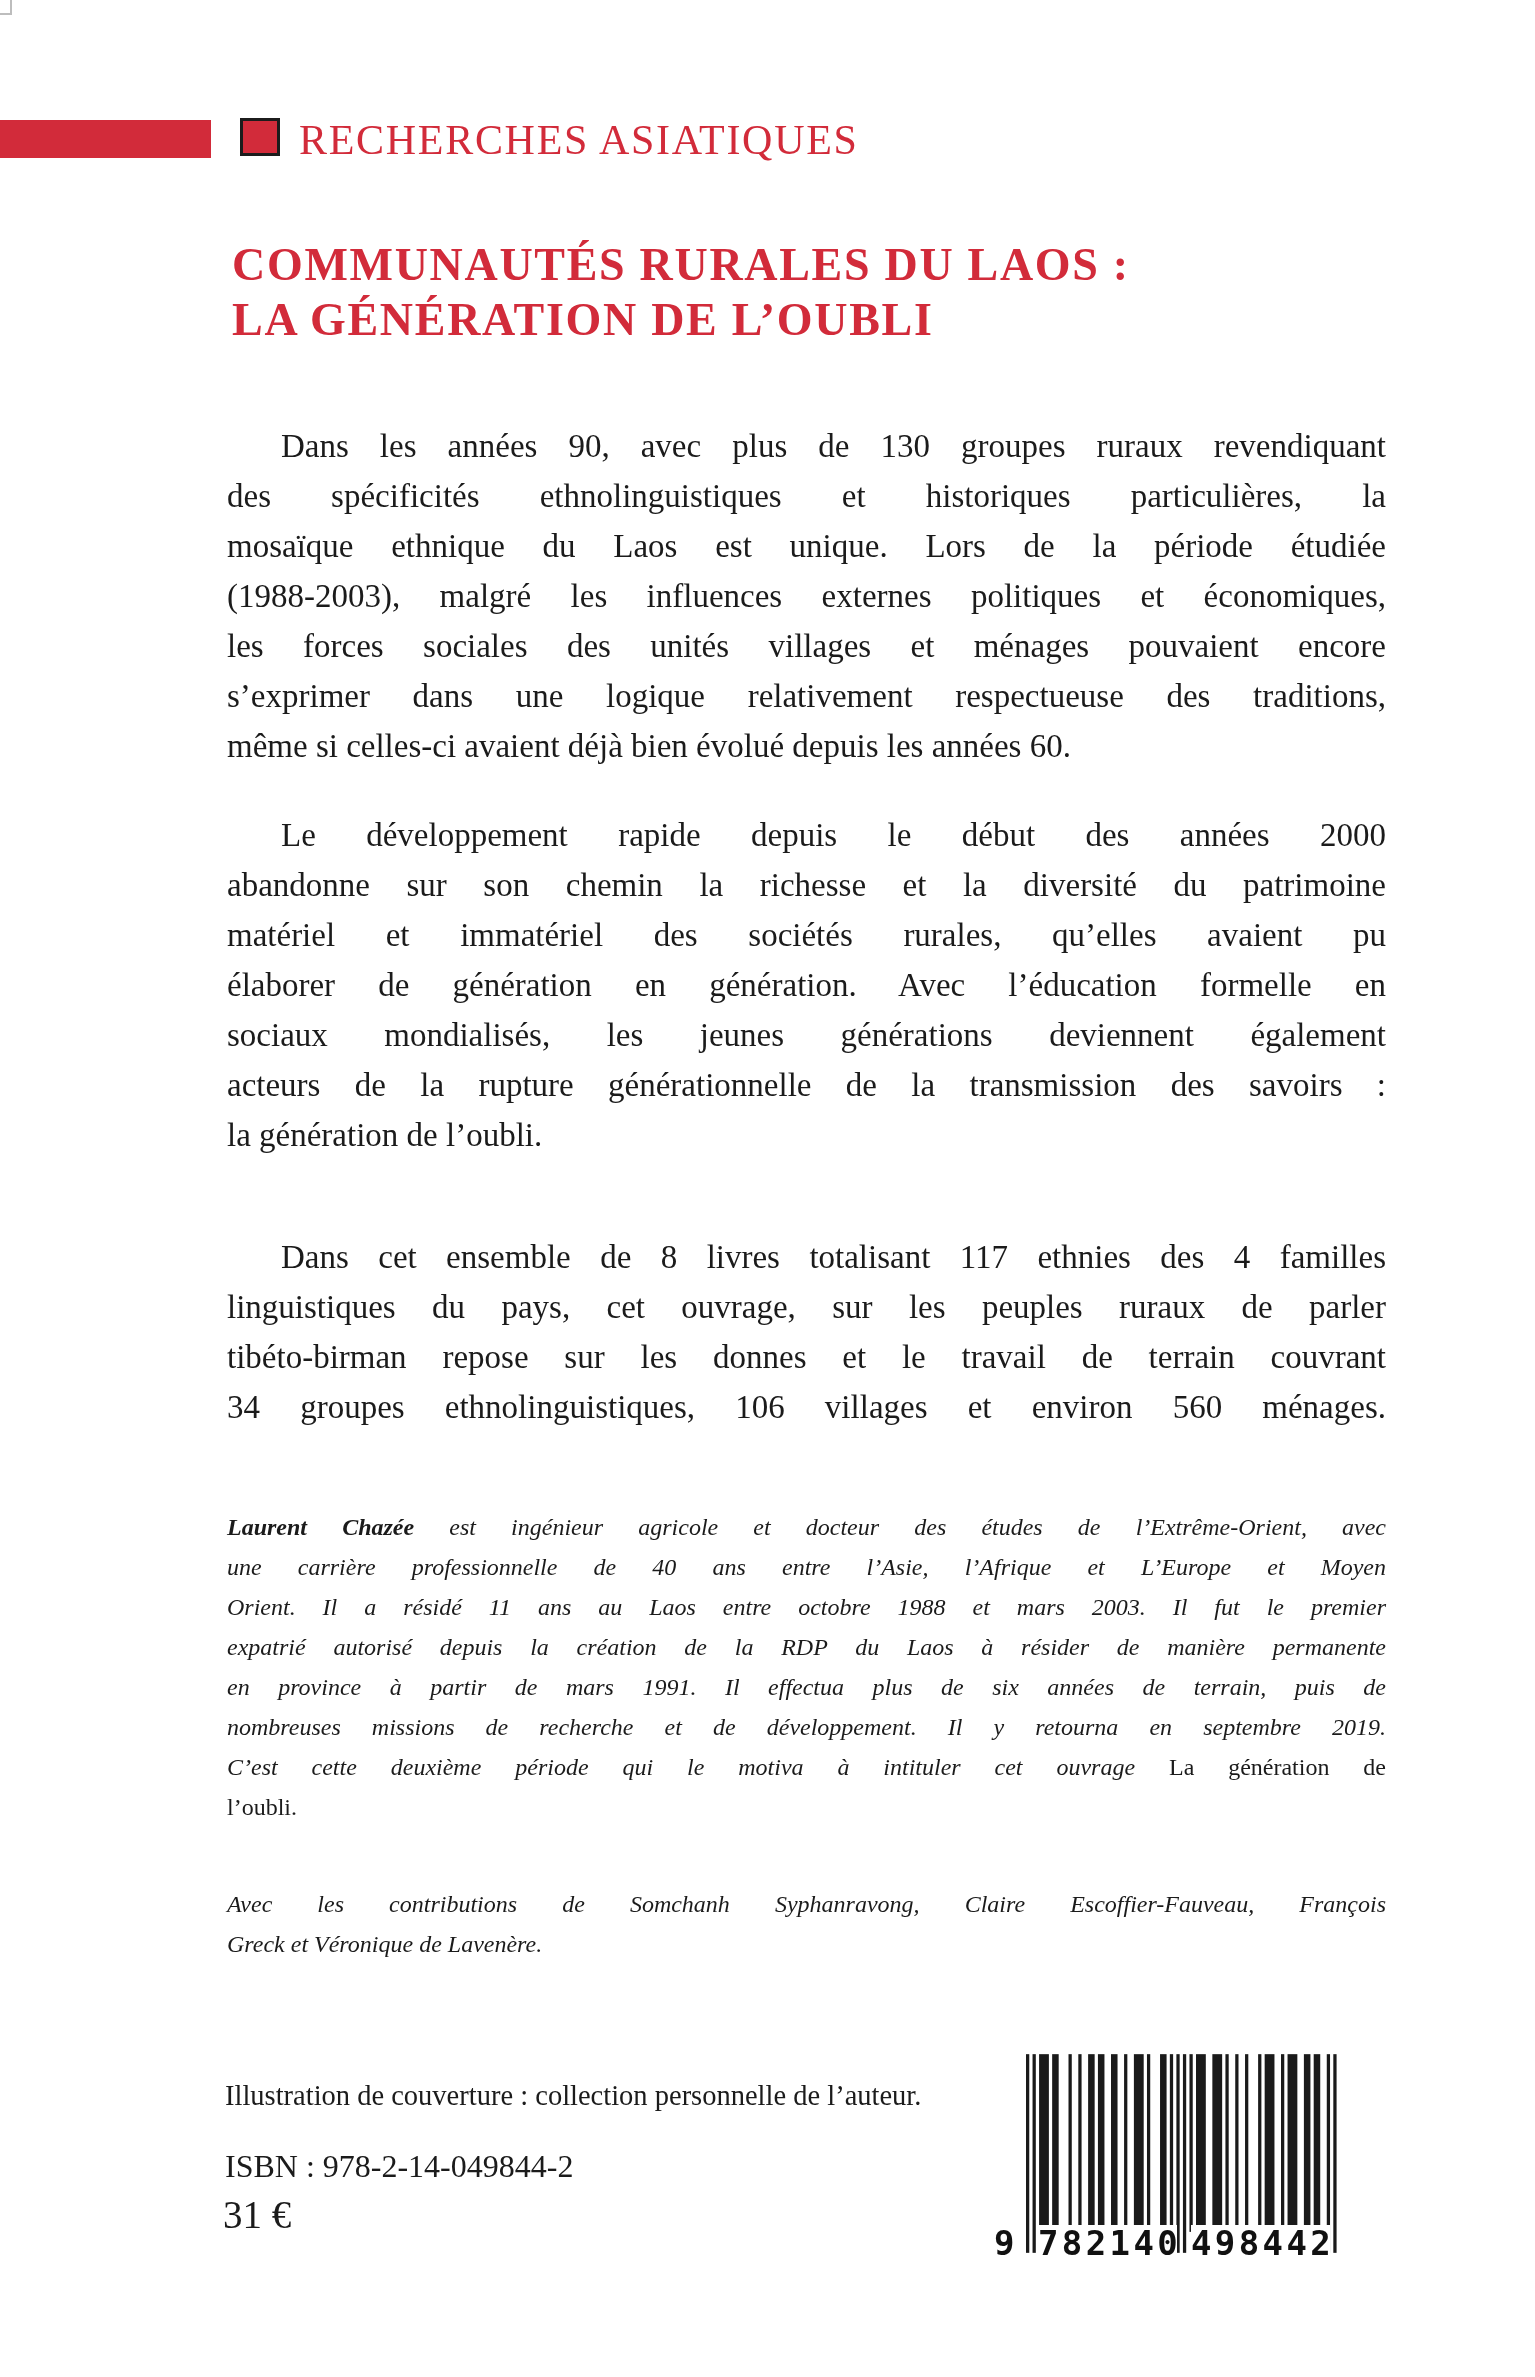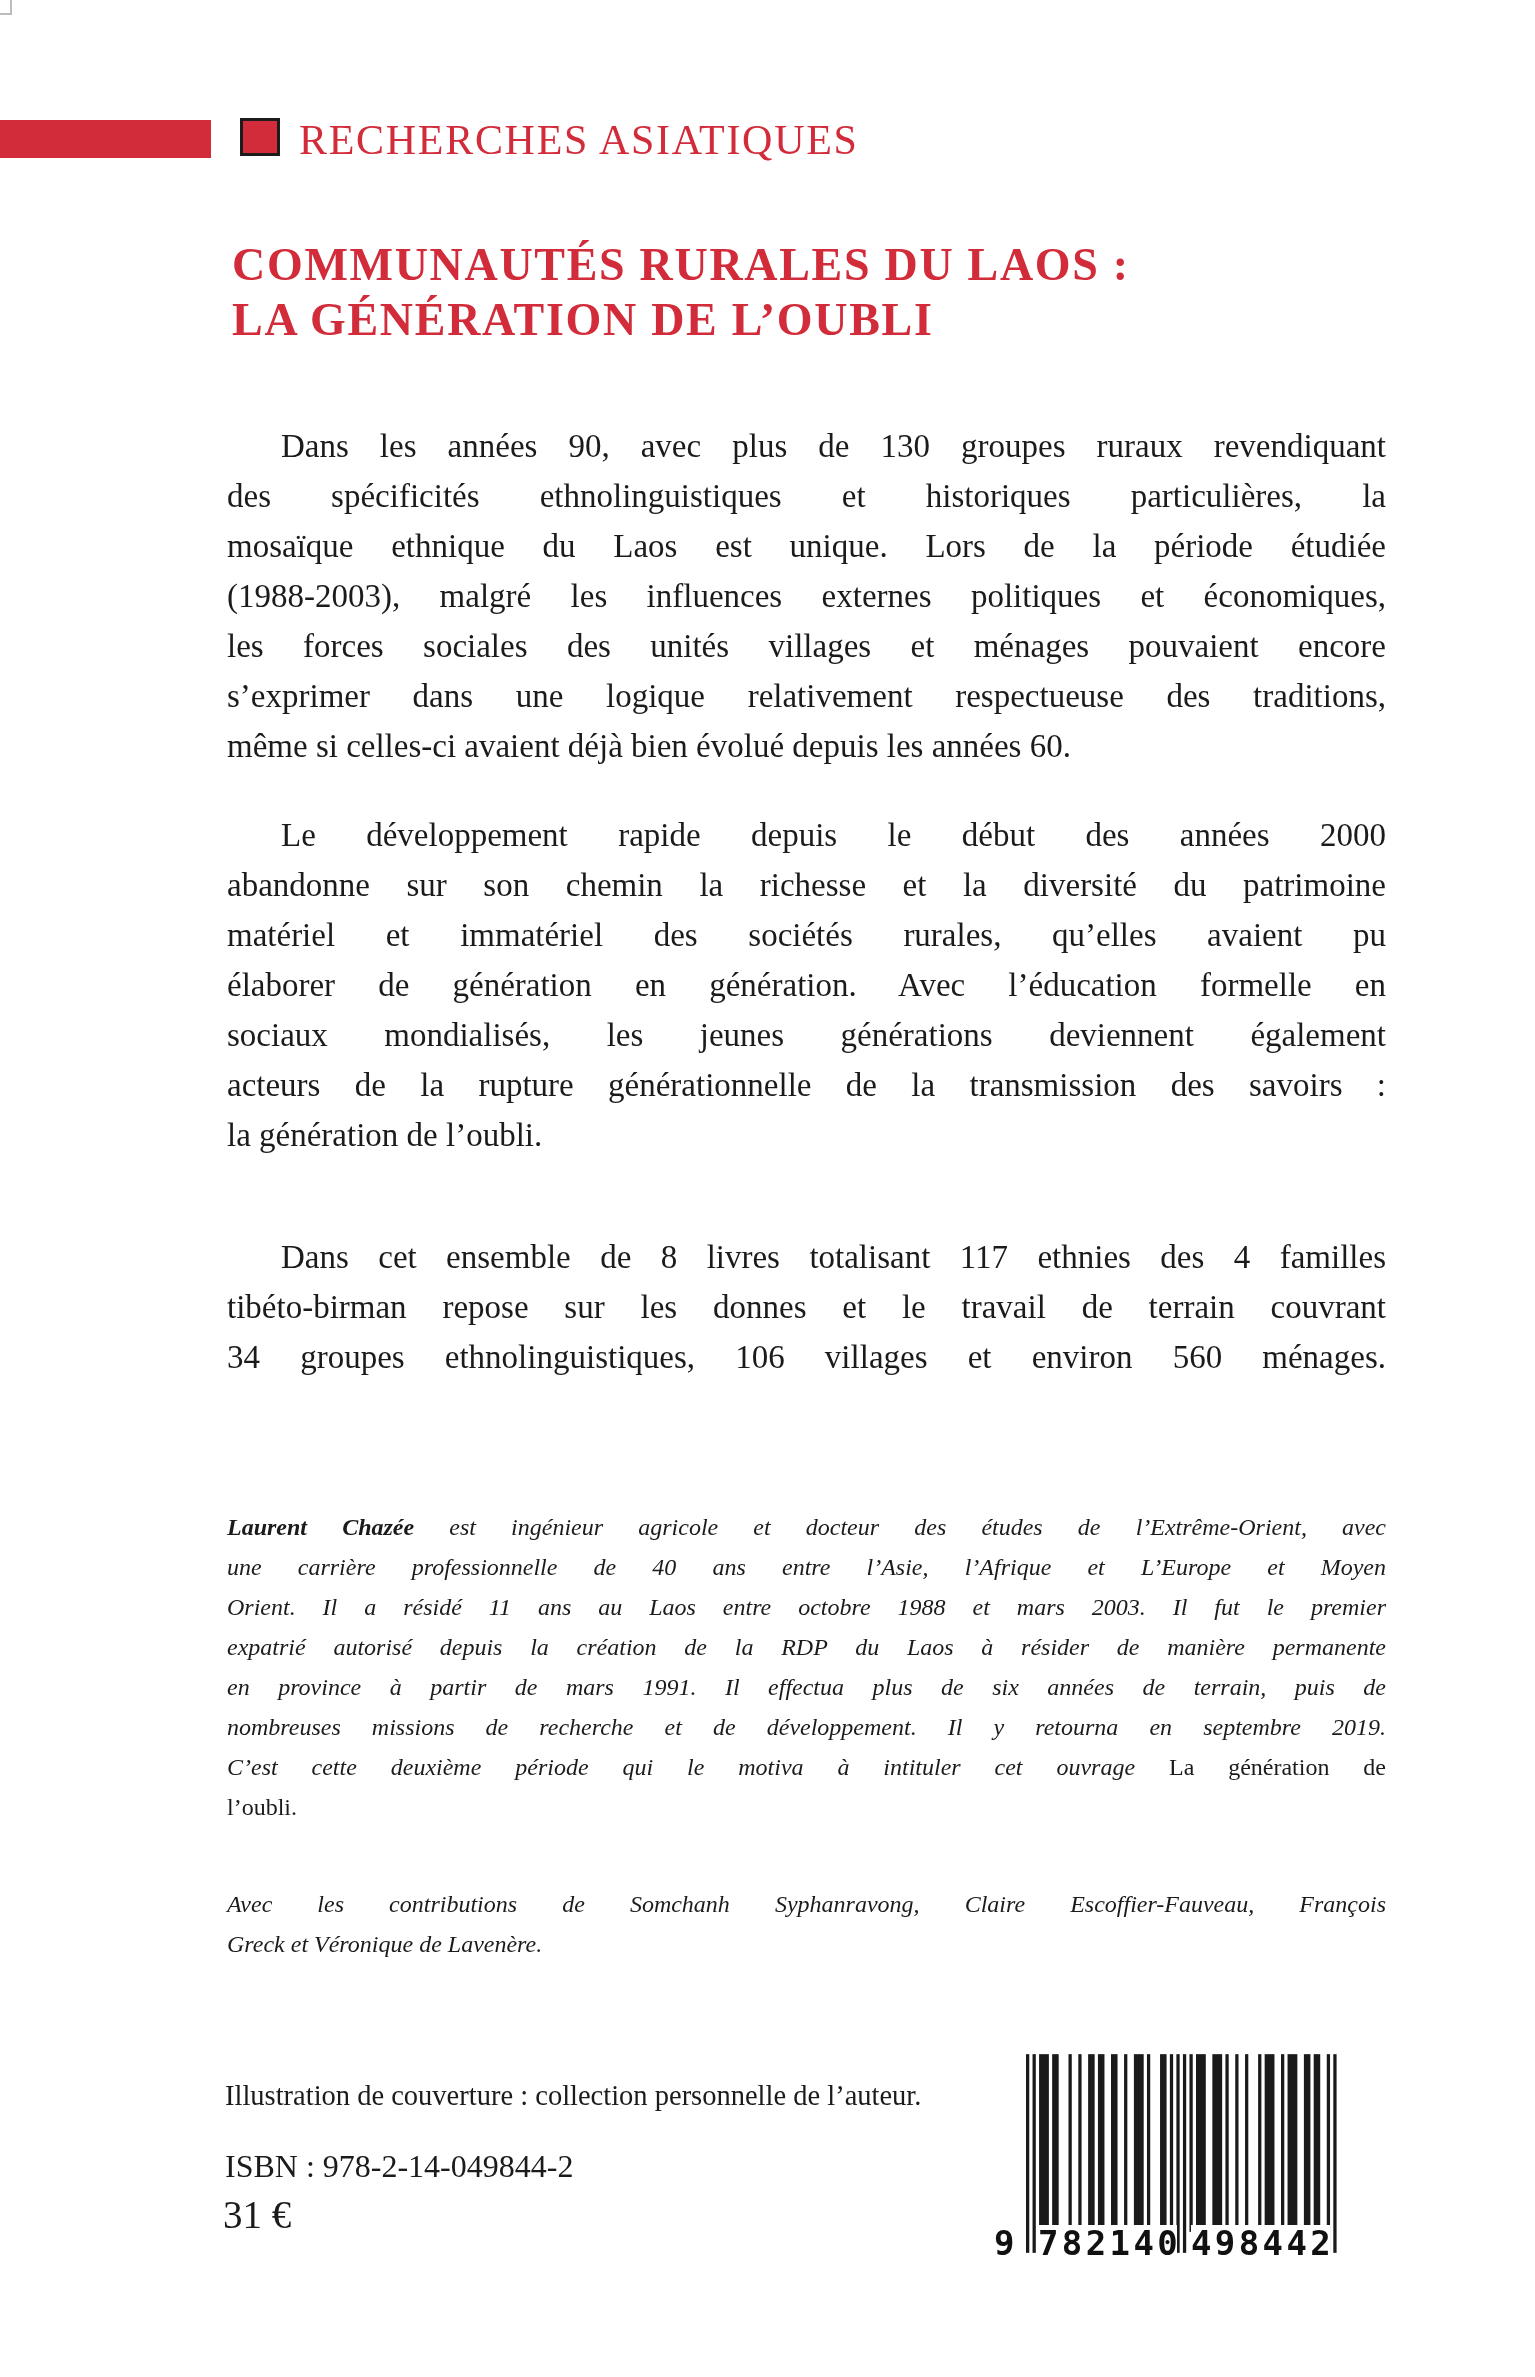--- a/index.html
+++ b/index.html
@@ -124,20 +124,21 @@
     <span class="line justify">abandonne sur son chemin la richesse et la diversité du patrimoine</span>
     <span class="line justify">matériel et immatériel des sociétés rurales, qu’elles avaient pu</span>
     <span class="line justify">élaborer de génération en génération. Avec l’éducation formelle en</span>
     <span class="line justify">sociaux mondialisés, les jeunes générations deviennent également</span>
     <span class="line justify">acteurs de la rupture générationnelle de la transmission des savoirs :</span>
     <span class="line">la génération de l’oubli.</span>
   </div>
 
   <div class="para" id="para-3">
     <span class="line justify indent">Dans cet ensemble de 8 livres totalisant 117 ethnies des 4 familles</span>
+    <span class="line justify">linguistiques du pays, cet ouvrage, sur les peuples ruraux de parler</span>
     <span class="line justify">tibéto-birman repose sur les donnes et le travail de terrain couvrant</span>
     <span class="line justify">34 groupes ethnolinguistiques, 106 villages et environ 560 ménages.</span>
   </div>
 
   <div class="bio">
     <span class="line justify"><span class="name">Laurent Chazée</span><span> est ingénieur agricole et docteur des études de l’Extrême-Orient, avec</span></span>
     <span class="line justify">une carrière professionnelle de 40 ans entre l’Asie, l’Afrique et L’Europe et Moyen</span>
     <span class="line justify">Orient. Il a résidé 11 ans au Laos entre octobre 1988 et mars 2003. Il fut le premier</span>
     <span class="line justify">expatrié autorisé depuis la création de la RDP du Laos à résider de manière permanente</span>
     <span class="line justify">en province à partir de mars 1991. Il effectua plus de six années de terrain, puis de</span>

